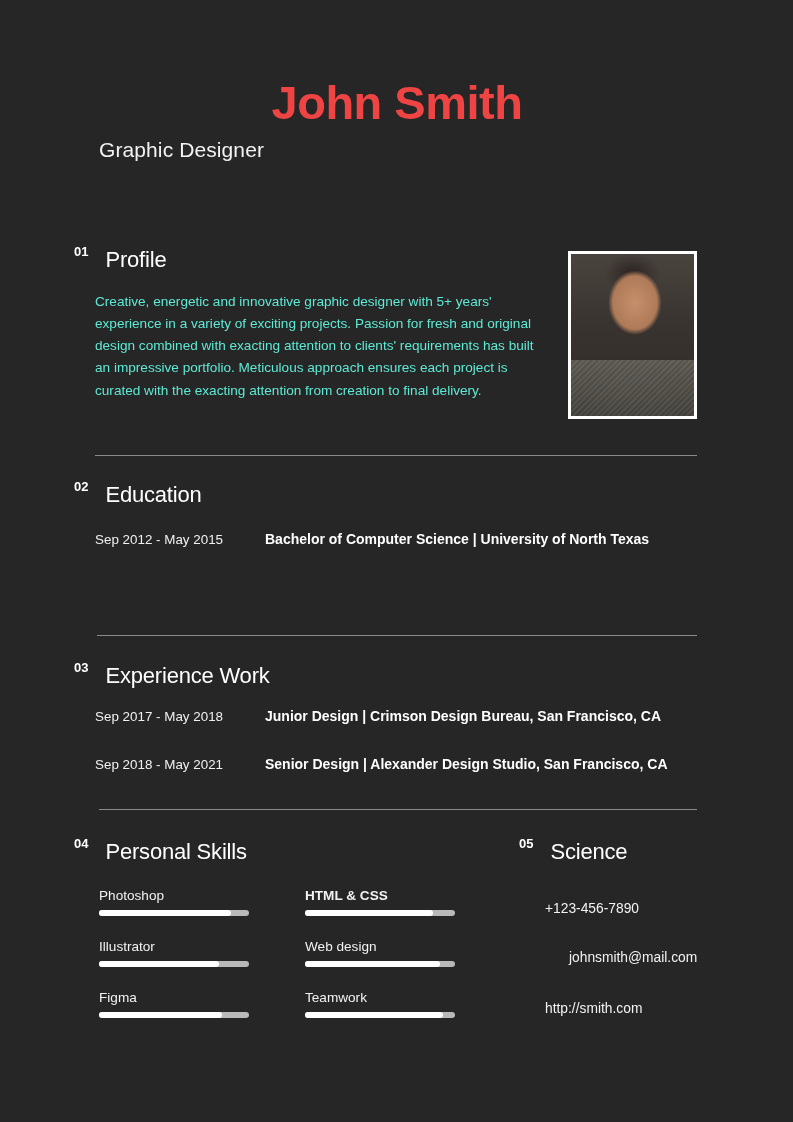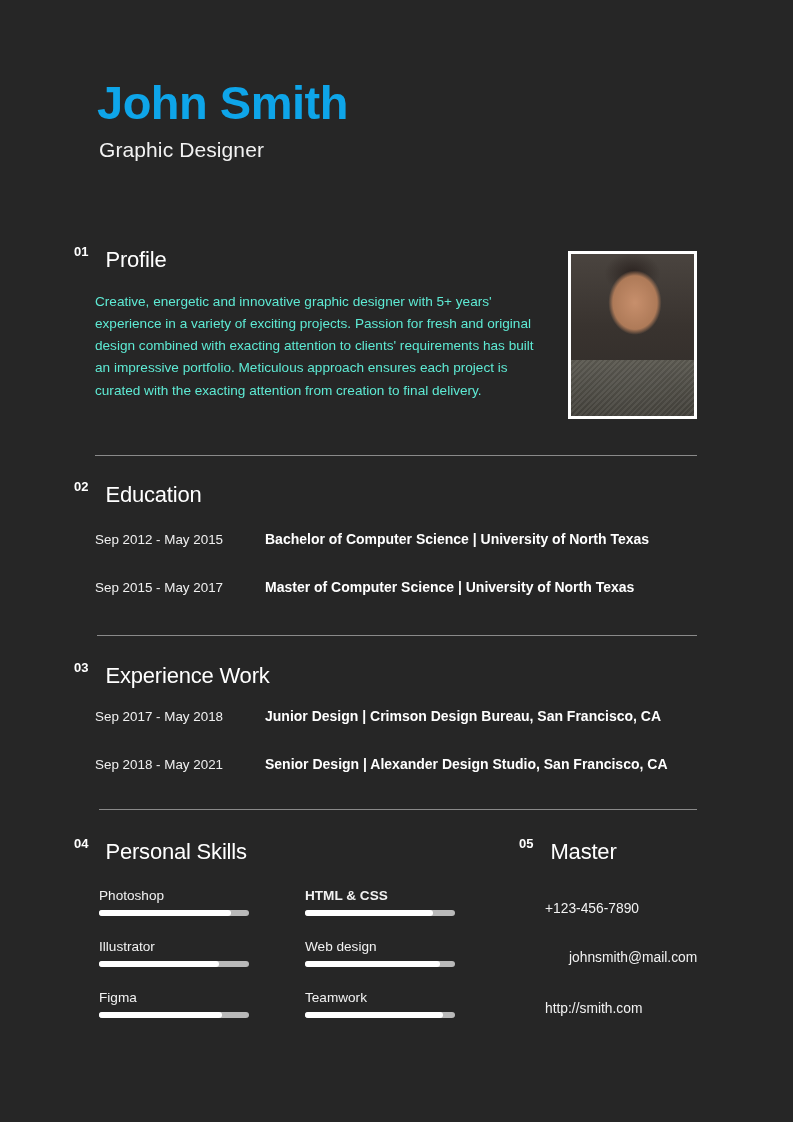--- a/index.html
+++ b/index.html
@@ -29,21 +29,22 @@
     left: 97px;
     top: 78px;
     width: 600px;
   }
   .name {
     font-size: 47px;
     font-weight: bold;
     letter-spacing: -0.5px;
     line-height: 1.05;
     margin: 0;
-    color: #0ea5e9;
+    color: #ef4444;
+    text-align: center;
   }
   .role {
     font-size: 21px;
     font-weight: 400;
     margin: 11px 0 0 2px;
     color: #f2f2f2;
     letter-spacing: 0.1px;
   }
   .header-right {
     position: absolute;
@@ -201,24 +202,20 @@
 
   <div class="sec-head" style="left:74px; top:482px;">
     <span class="sec-num">02</span>
     <span class="sec-title">Education</span>
   </div>
 
   <div class="row" style="left:95px; top:531px;">
     <span class="date">Sep 2012 - May 2015</span>
     <span class="desc">Bachelor of Computer Science | University of North Texas</span>
   </div>
-  <div class="row" style="left:95px; top:579px;">
-    <span class="date">Sep 2015 - May 2017</span>
-    <span class="desc">Master of Computer Science | University of North Texas</span>
-  </div>
 
   <div class="divider" style="left:97px; top:635px; width:600px;"></div>
 
   <div class="sec-head" style="left:74px; top:663px;">
     <span class="sec-num">03</span>
     <span class="sec-title">Experience Work</span>
   </div>
 
   <div class="row" style="left:95px; top:708px;">
     <span class="date">Sep 2017 - May 2018</span>
@@ -269,20 +266,20 @@
   </div>
   <div class="skill" style="left:305px; top:990px;">
     <div class="skill-label">Teamwork</div>
     <div class="bar-track">
       <div class="bar-fill" style="width: 92%;"></div>
     </div>
   </div>
 
   <div class="sec-head" style="left:519px; top:839px;">
     <span class="sec-num">05</span>
-    <span class="sec-title">Master</span>
+    <span class="sec-title">Science</span>
   </div>
 
   <div class="contact-item" style="left:545px; top:901px;">+123-456-7890</div>
   <div class="contact-item" style="left:545px; top:950px;padding-left:24px;">johnsmith@mail.com</div>
   <div class="contact-item" style="left:545px; top:1001px;">http://smith.com</div>
 
 </div>
 
 </body></html>

